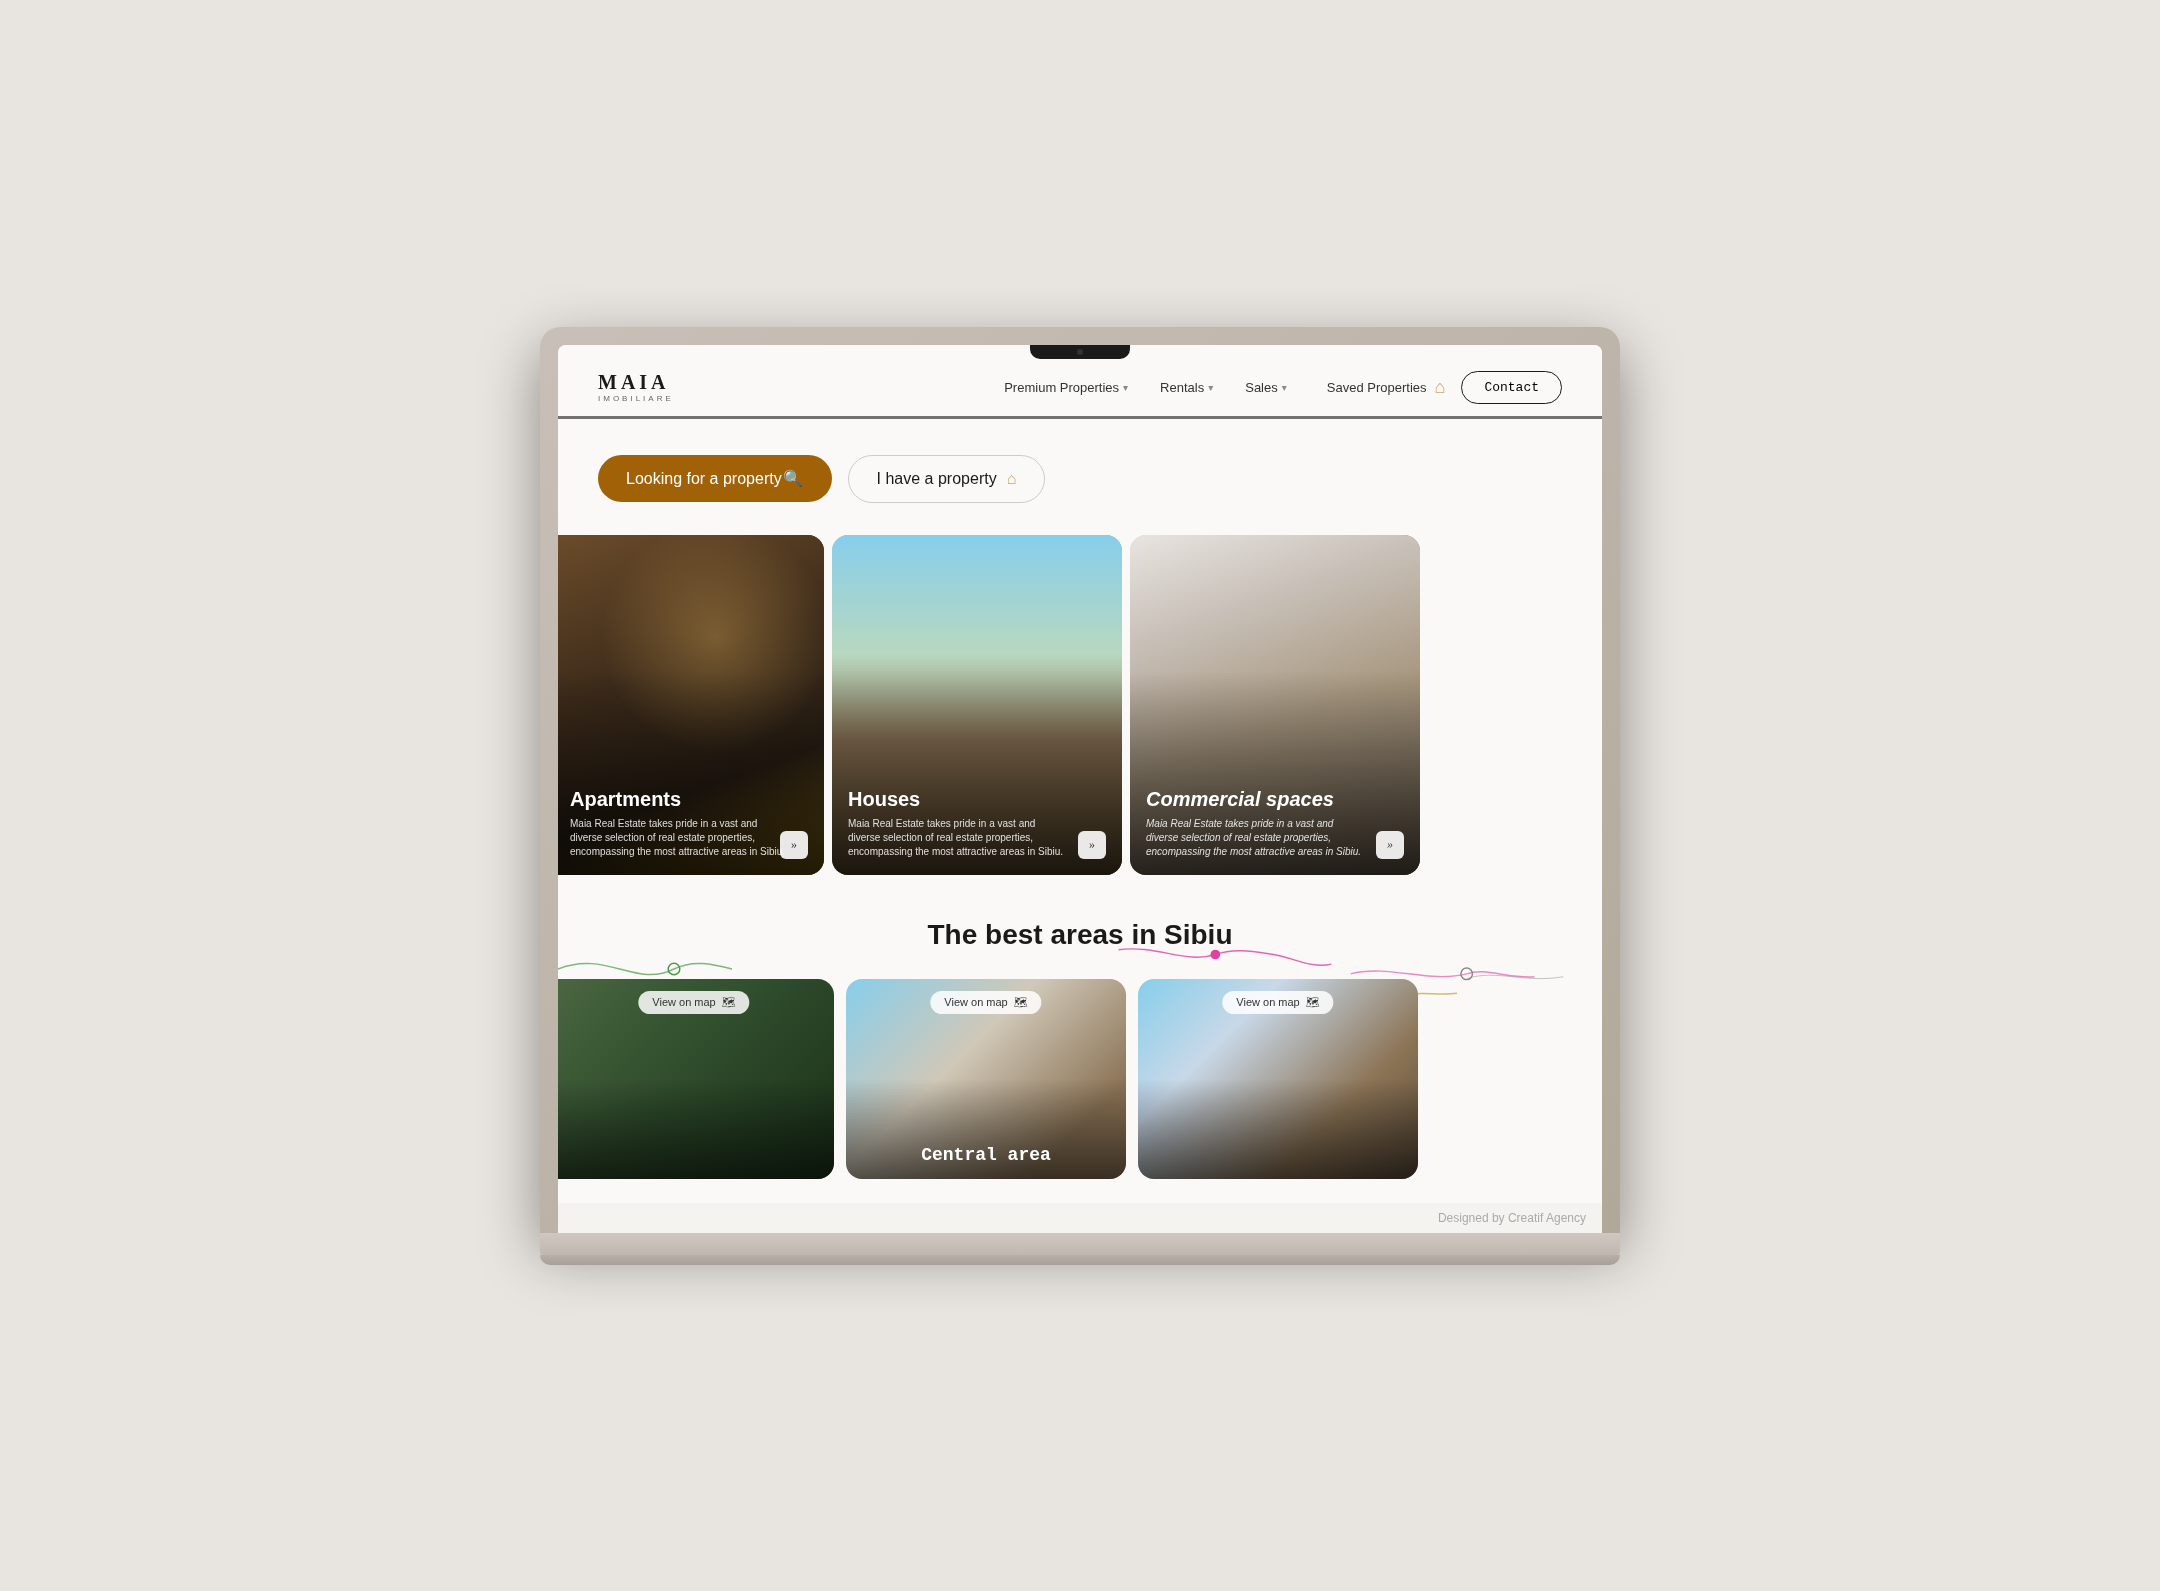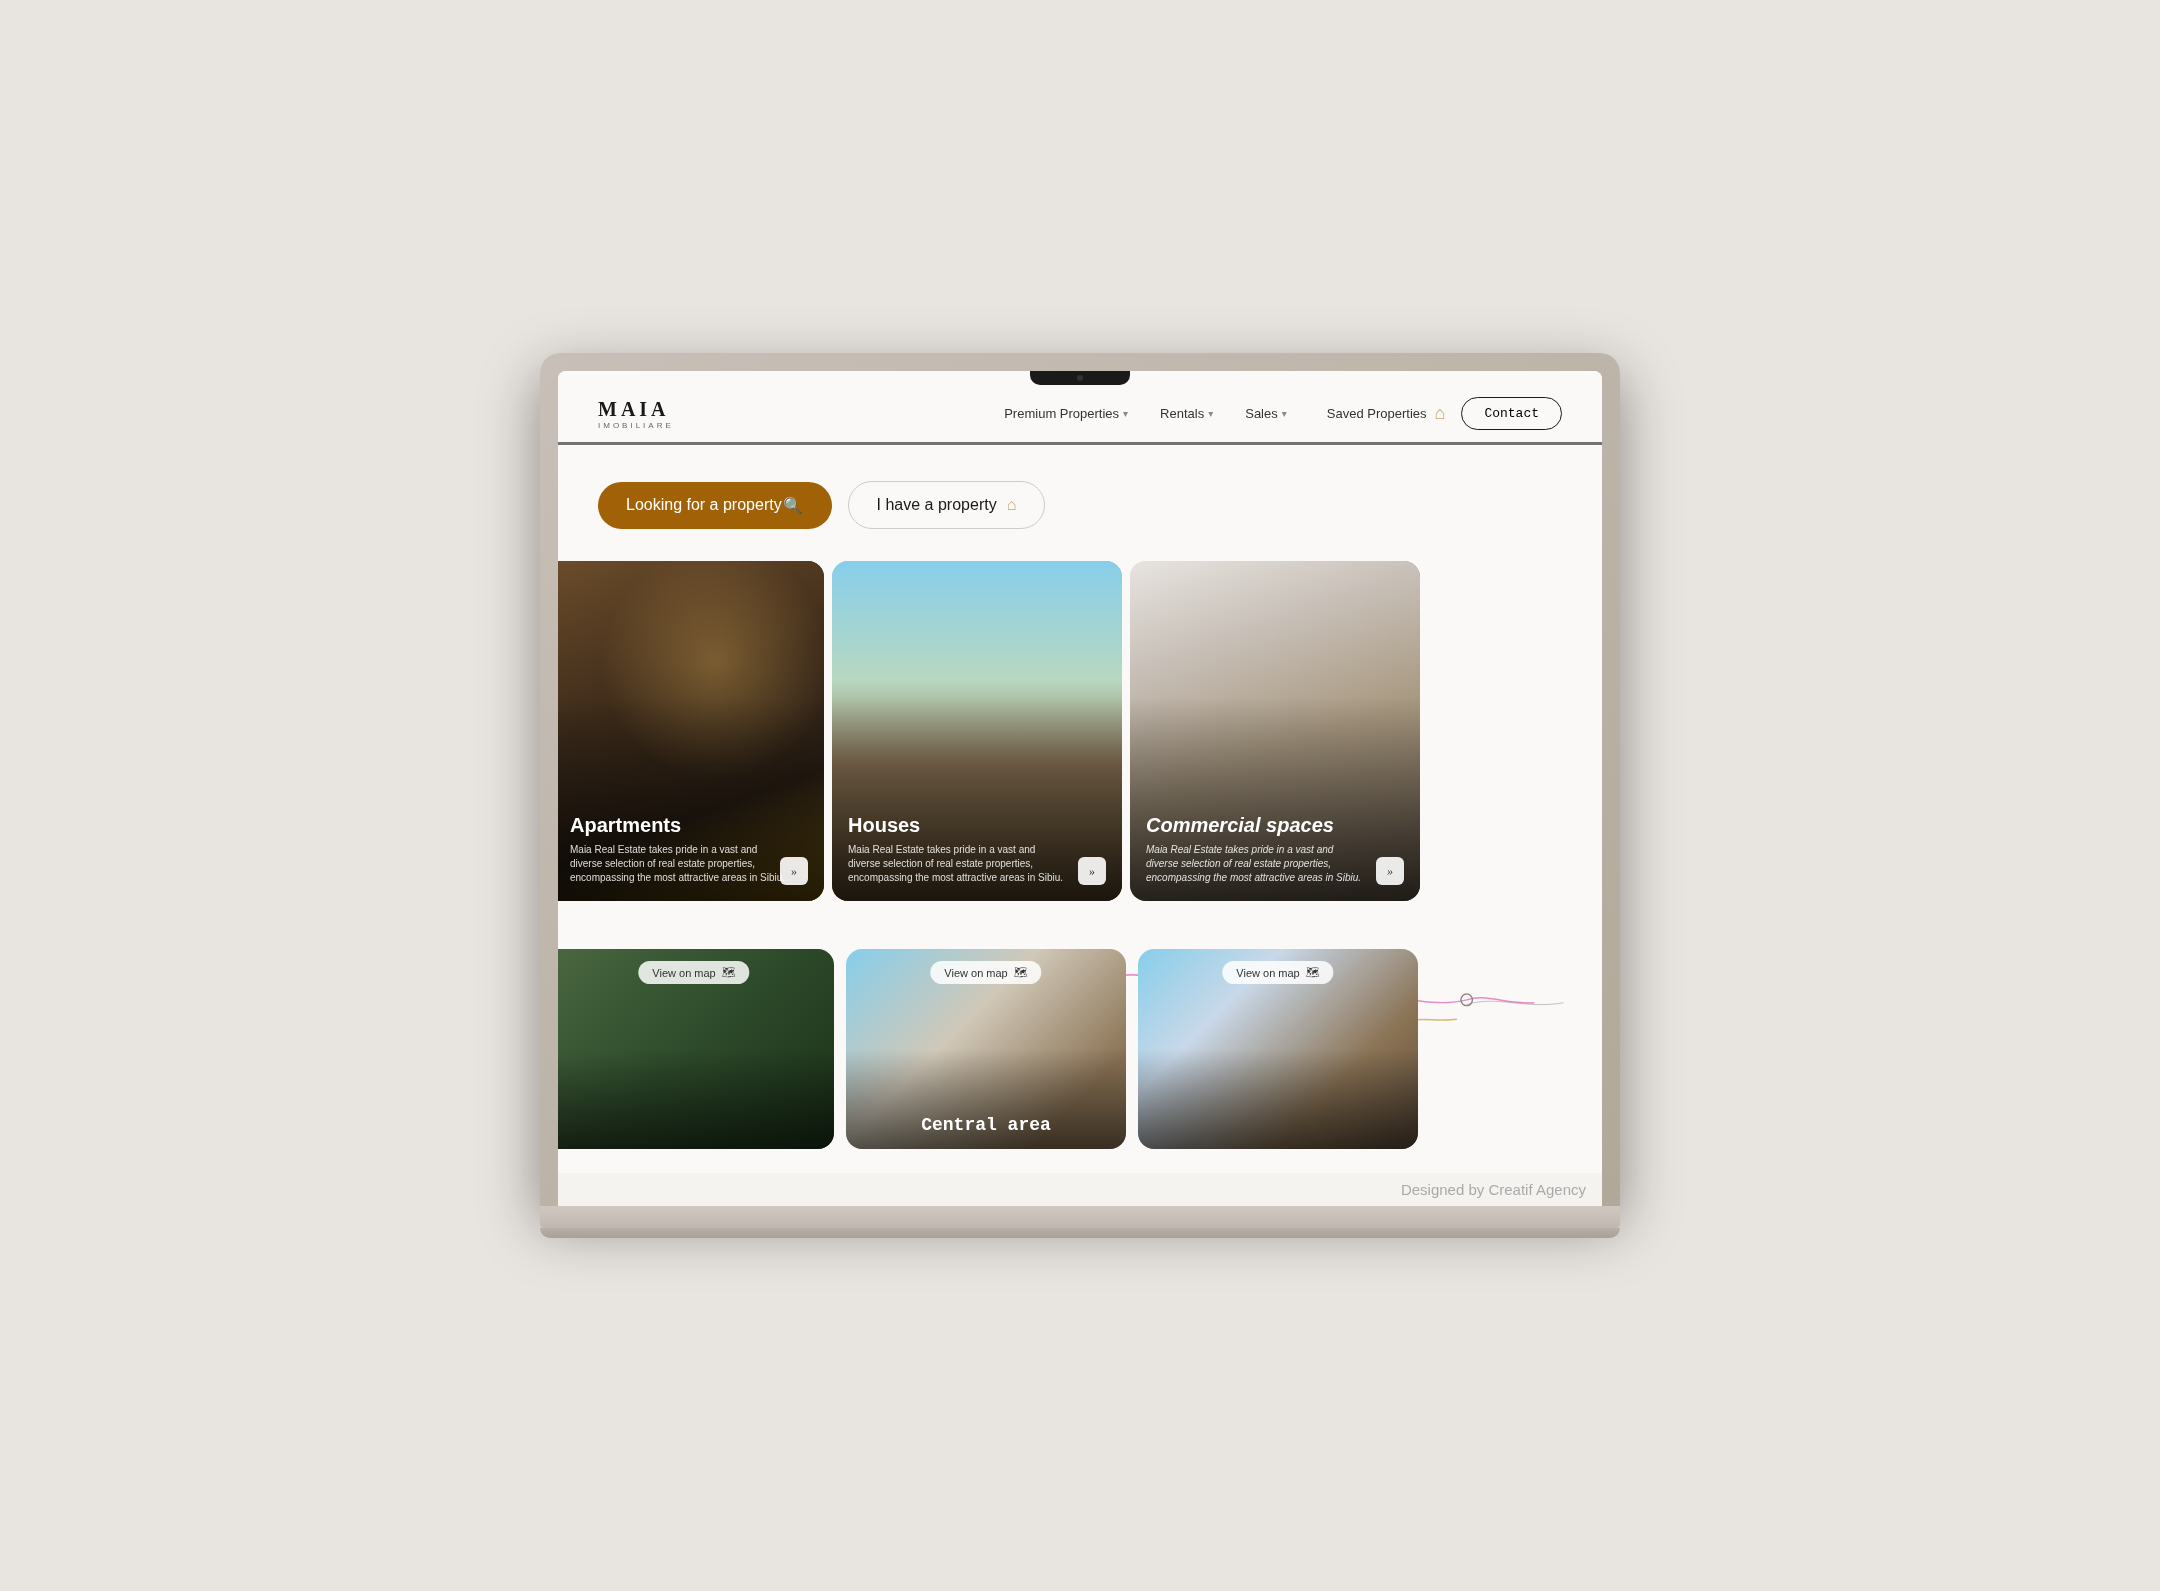--- a/index.html
+++ b/index.html
@@ -430,21 +430,21 @@
       display: flex;
       align-items: center;
       gap: 6px;
       white-space: nowrap;
       font-family: Arial, sans-serif;
     }
 
     .footer-credit {
       text-align: right;
       padding: 8px 16px;
-      font-size: 15px;
+      font-size: 12px;
       color: #aaa;
       font-family: Arial, sans-serif;
     }
 
     
     .deco-svg {
       position: absolute;
       top: 0;
       left: 0;
       width: 100%;
@@ -546,20 +546,21 @@
               <circle cx="680" cy="45" r="5" fill="#e040a0"></circle>
               <path d="M820,65 C860,55 900,75 940,65 C960,58 980,70 1010,68" stroke="#e040a0" stroke-width="1.5" fill="none" opacity="0.6"></path>
               <circle cx="940" cy="65" r="6" stroke="#888" stroke-width="1.5" fill="none"></circle>
 
               <path d="M750,90 C800,80 830,100 870,88 C890,82 910,88 930,85" stroke="#c8a030" stroke-width="1.5" fill="none" opacity="0.7"></path>
 
               <path d="M940,70 C970,60 1000,75 1040,68" stroke="#888" stroke-width="1" fill="none" opacity="0.5"></path>
             </svg>
           </div>
 
+          <h2 class="best-areas-title">The best areas in Sibiu</h2>
 
           <div class="area-cards">
 
             <div class="area-card area-card-left area-img-forest">
               <div class="area-card-overlay"></div>
               <div class="view-map-btn">
                 <span>View on map</span>
                 <span>🗺</span>
               </div>
               <div class="area-card-content">

